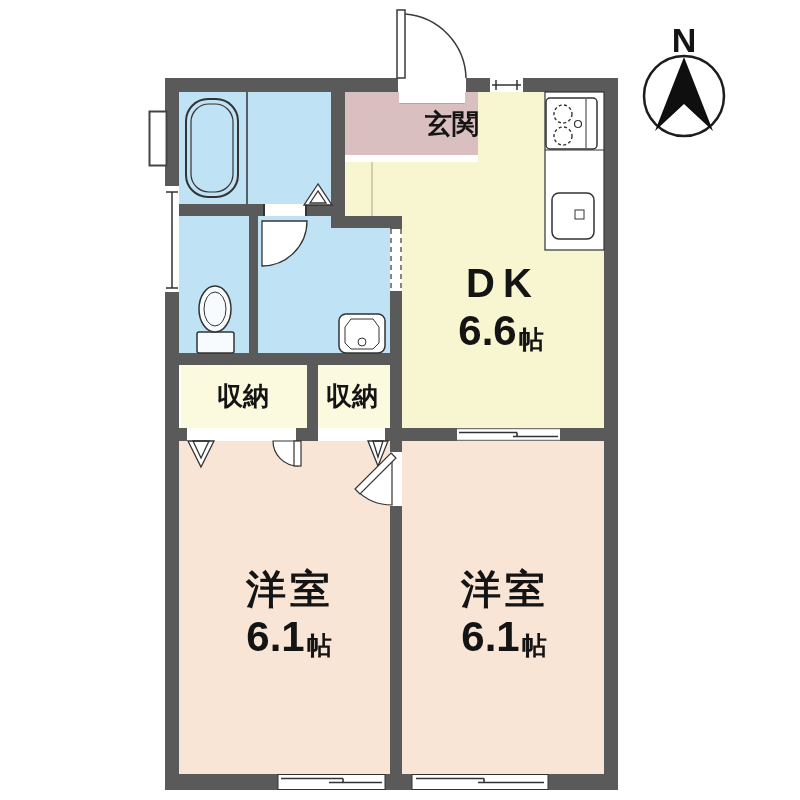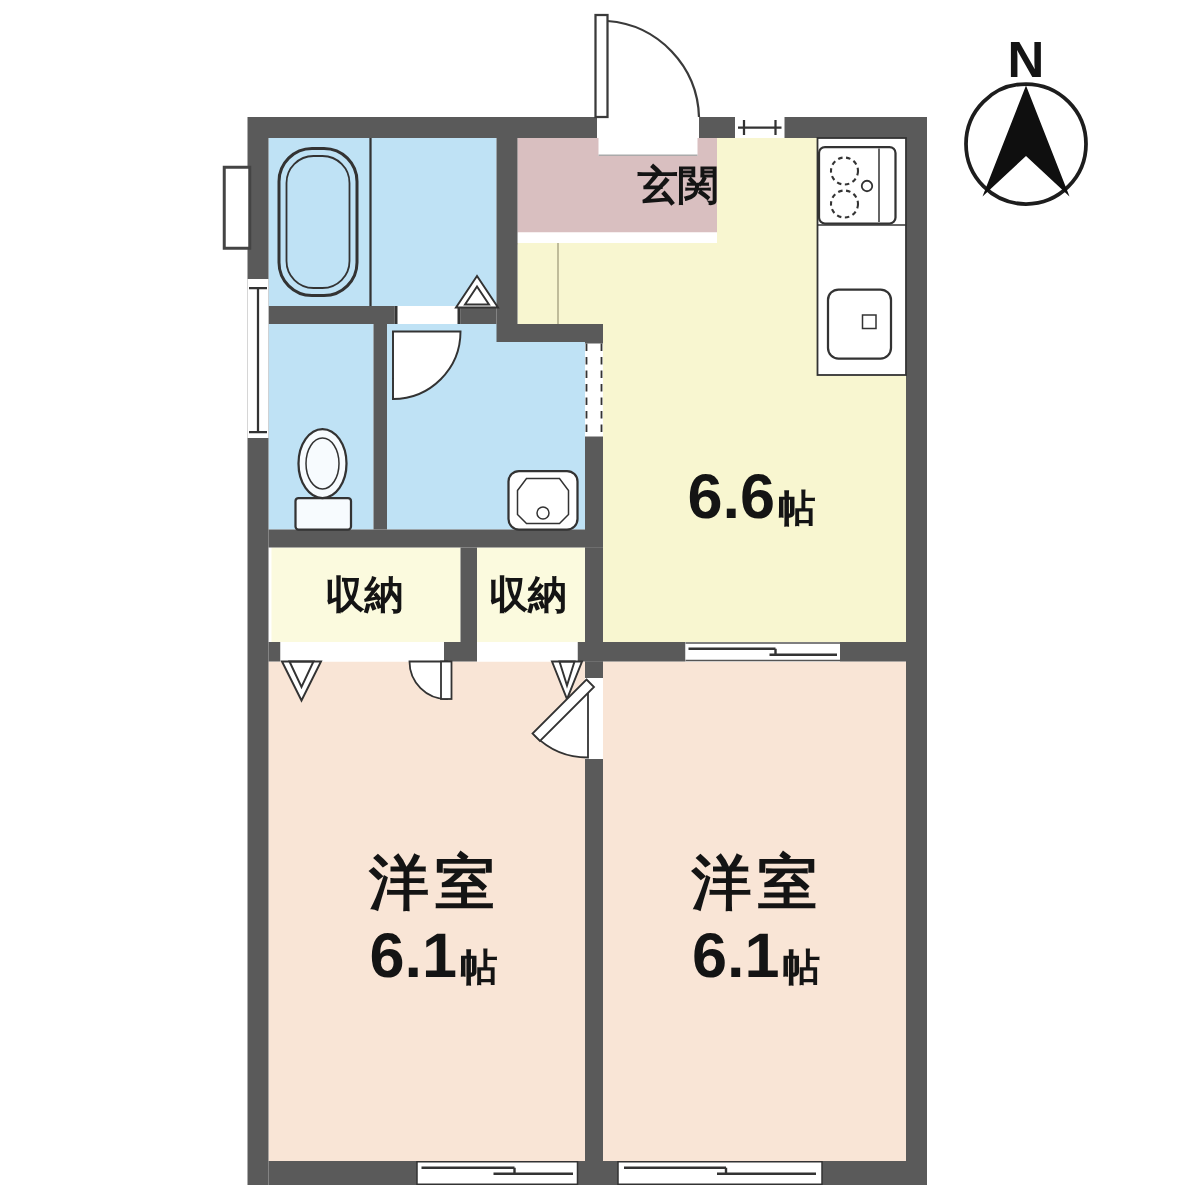--- a/index.html
+++ b/index.html
@@ -164,20 +164,21 @@
     <path d="M372,162 V216" stroke="#b9b694" stroke-width="1.2"></path>
 
     <g>
       <circle cx="684" cy="96" r="40" fill="#fff" stroke="#1d1d1d" stroke-width="2.5"></circle>
       <polygon points="684,57 655,131 684,104 713,131" fill="#0f0f0f"></polygon>
     </g>
   </svg>
 
   <div class="lbl" style="left:684px;top:40px;font-size:34px;">N</div>
   <div class="lbl" style="left:412px;top:124px;font-size:27px;margin-left:40px;">玄関</div>
+  <div class="lbl" style="left:503px;top:283px;font-size:40px;letter-spacing:8px;">DK</div>
   <div class="lbl size-lbl" style="left:501px;top:331px;">
     <span class="num">6.6</span>
       <span class="unit">帖</span>
   </div>
   <div class="lbl" style="left:243px;top:396px;font-size:26px;">収納</div>
   <div class="lbl" style="left:352px;top:396px;font-size:26px;">収納</div>
   <div class="lbl" style="left:290px;top:589px;font-size:40px;letter-spacing:4px;">洋室</div>
   <div class="lbl size-lbl" style="left:289px;top:637px;">
     <span class="num">6.1</span>
       <span class="unit">帖</span>

